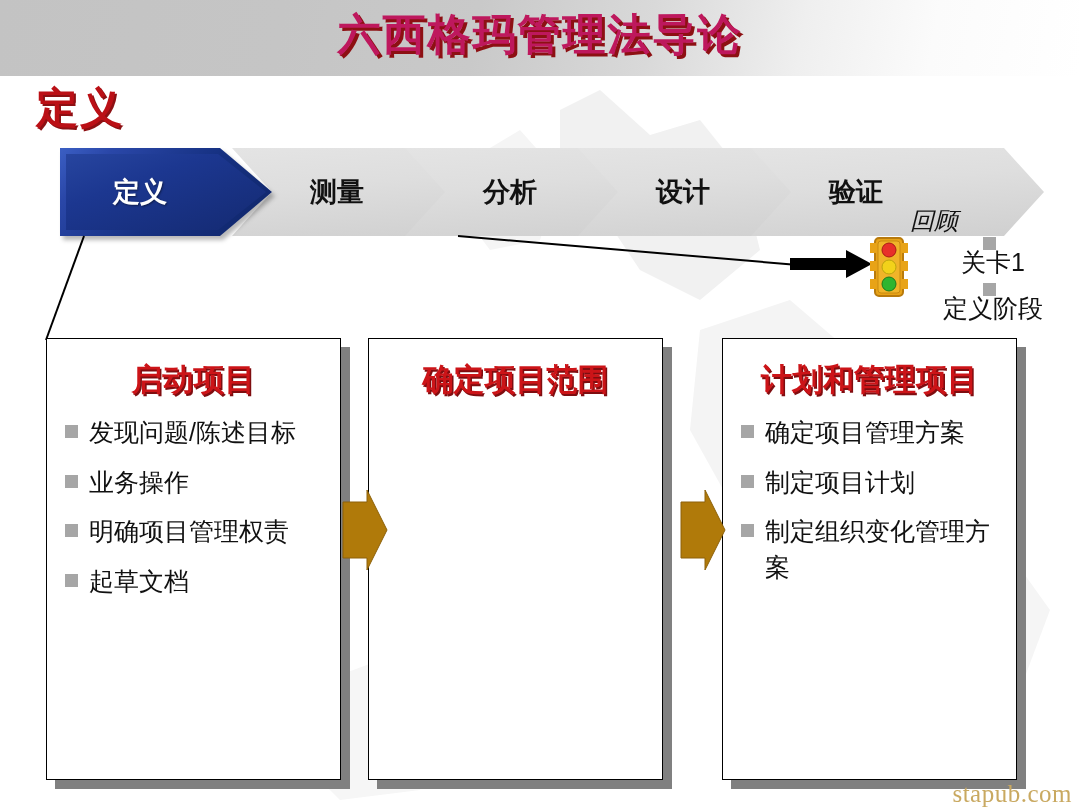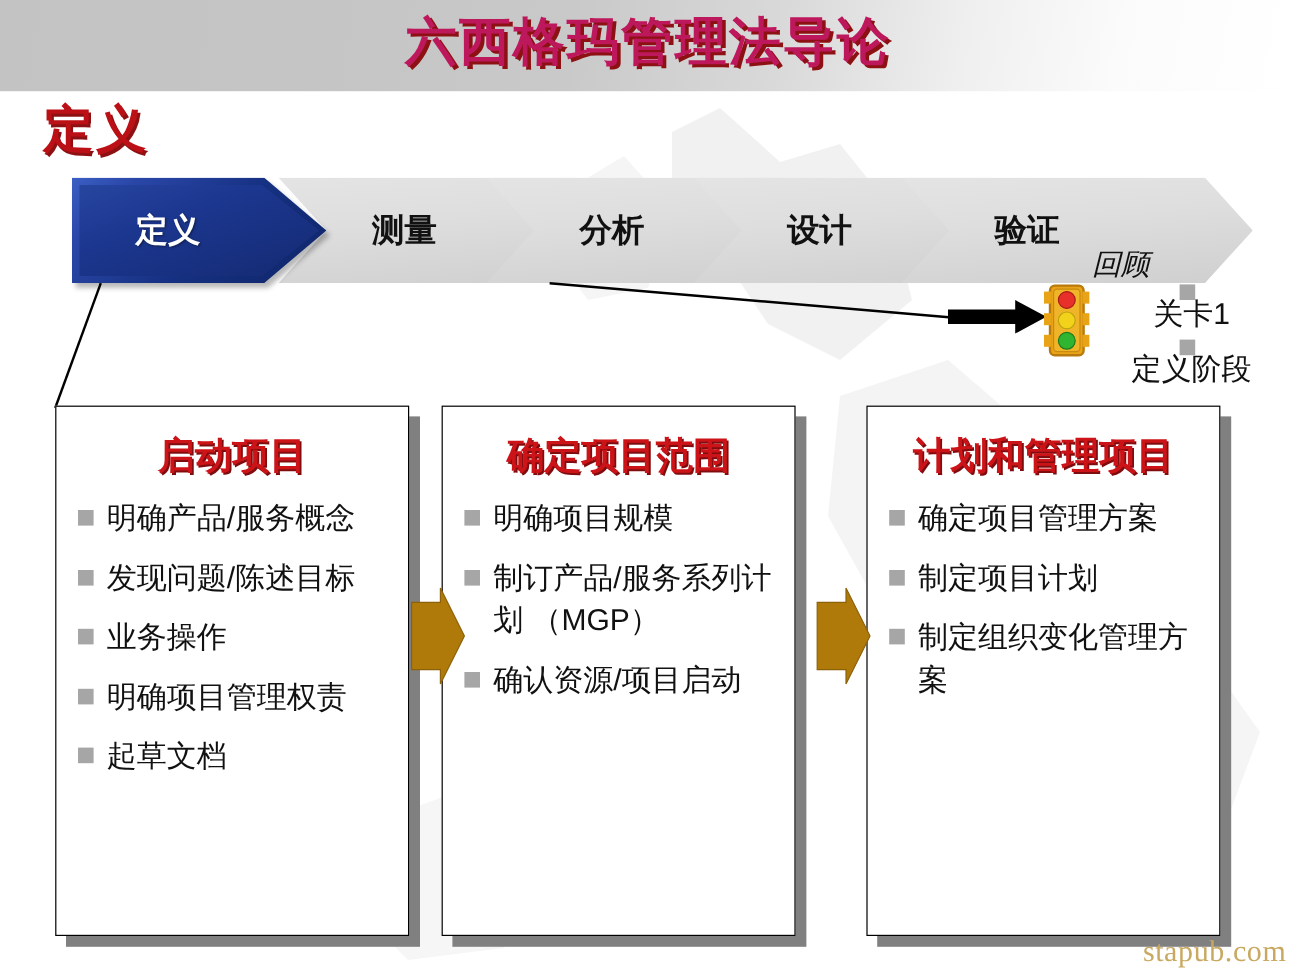--- a/index.html
+++ b/index.html
@@ -306,24 +306,20 @@
       <span class="legend-bullet"></span>
       <span class="legend-text">定义阶段</span>
     </div>
   </div>
 
   <div class="content-box" style="left:46px; top:338px; width:295px; height:442px;">
     <div class="box-title">启动项目</div>
     <ul class="bullet-list">
       <li class="bullet-item">
         <span class="bullet-mark"></span>
-        <span class="bullet-text">明确产品/服务概念</span>
-      </li>
-      <li class="bullet-item">
-        <span class="bullet-mark"></span>
         <span class="bullet-text">发现问题/陈述目标</span>
       </li>
       <li class="bullet-item">
         <span class="bullet-mark"></span>
         <span class="bullet-text">业务操作</span>
       </li>
       <li class="bullet-item">
         <span class="bullet-mark"></span>
         <span class="bullet-text">明确项目管理权责</span>
       </li>
@@ -335,34 +331,20 @@
   </div>
 
   <div class="step-arrow" style="left:341px; top:488px;">
     <svg viewBox="0 0 48 84" width="48" height="84">
       <path d="M2 14 L26 14 L26 2 L46 42 L26 82 L26 70 L2 70 Z" fill="#b07a0a" stroke="#8d610a" stroke-width="1"></path>
     </svg>
   </div>
 
   <div class="content-box" style="left:368px; top:338px; width:295px; height:442px;">
     <div class="box-title">确定项目范围</div>
-    <ul class="bullet-list">
-      <li class="bullet-item">
-        <span class="bullet-mark"></span>
-        <span class="bullet-text">明确项目规模</span>
-      </li>
-      <li class="bullet-item">
-        <span class="bullet-mark"></span>
-        <span class="bullet-text">制订产品/服务系列计划 （MGP）</span>
-      </li>
-      <li class="bullet-item">
-        <span class="bullet-mark"></span>
-        <span class="bullet-text">确认资源/项目启动</span>
-      </li>
-    </ul>
   </div>
 
   <div class="step-arrow" style="left:679px; top:488px;">
     <svg viewBox="0 0 48 84" width="48" height="84">
       <path d="M2 14 L26 14 L26 2 L46 42 L26 82 L26 70 L2 70 Z" fill="#b07a0a" stroke="#8d610a" stroke-width="1"></path>
     </svg>
   </div>
 
   <div class="content-box" style="left:722px; top:338px; width:295px; height:442px;">
     <div class="box-title">计划和管理项目</div>

